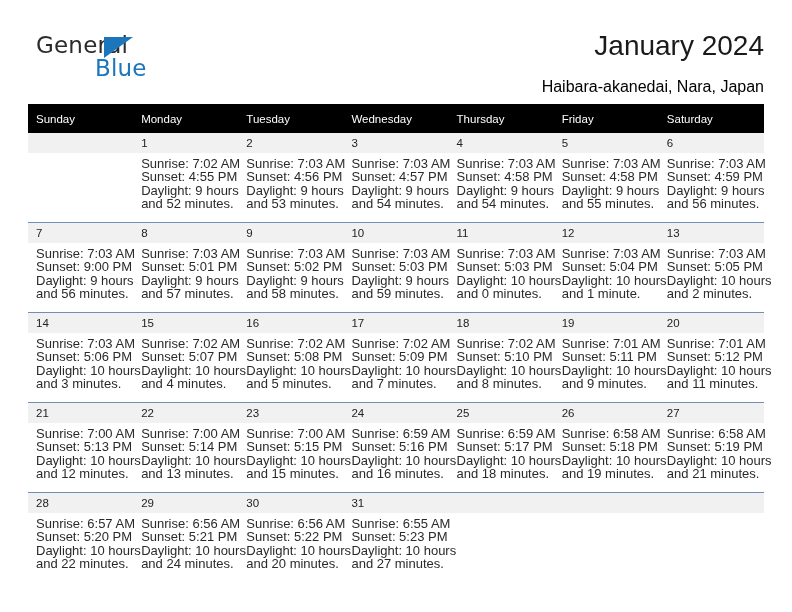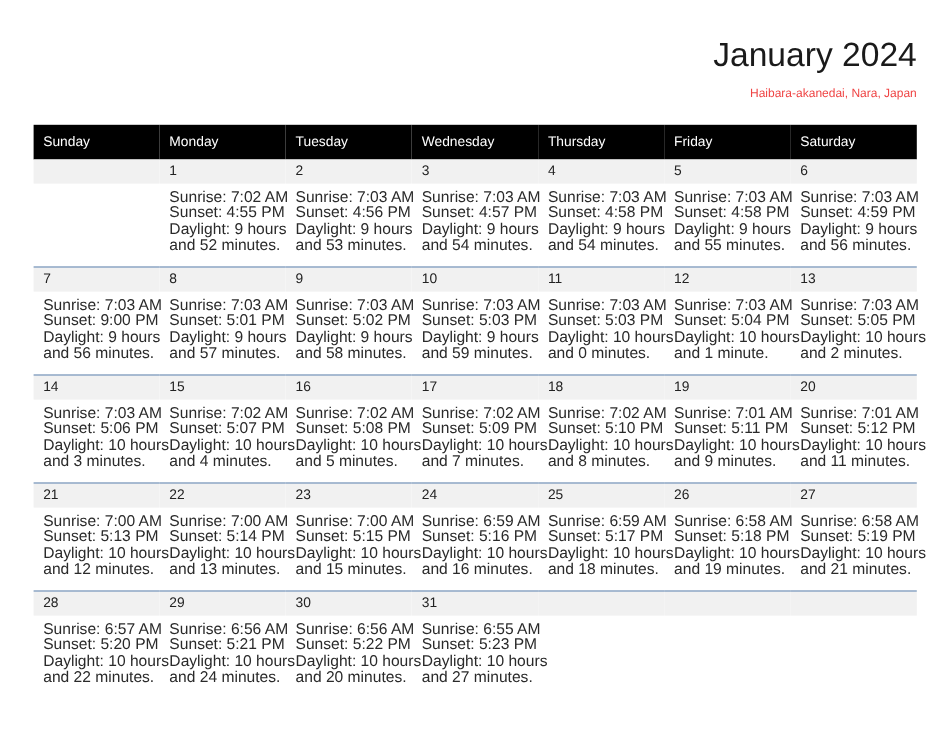--- a/index.html
+++ b/index.html
@@ -73,25 +73,25 @@
   }
   .cal-title {
     font-size: 28px;
     font-weight: 400;
     color: #1a1a1a;
     line-height: 36px;
     white-space: nowrap;
     font-family: "Liberation Sans", sans-serif;
   }
   .cal-subtitle {
-    font-size: 10px;
+    font-size: 16px;
     font-weight: 400;
-    color: #ef4444;
+    color: #000000;
     line-height: 22px;
-    margin-top: 4px;
+    margin-top: 12px;
     white-space: nowrap;
     font-family: "Liberation Sans", sans-serif;
   }
 
   
   .calendar {
     position: absolute;
     left: 28px;
     top: 104px;
     width: 736px;
@@ -141,20 +141,25 @@
     white-space: nowrap;
   }
 </style>
 </head>
 <body>
 
 <div class="page">
 
   <div class="header">
 
+    <div class="brand">
+      <span class="brand-general">General</span>
+      <span class="brand-tri"></span>
+      <span class="brand-blue">Blue</span>
+    </div>
 
     <div class="titles">
       <div class="cal-title">January 2024</div>
       <div class="cal-subtitle">Haibara-akanedai, Nara, Japan</div>
     </div>
 
   </div>
 
   <table class="calendar">
     <thead>

